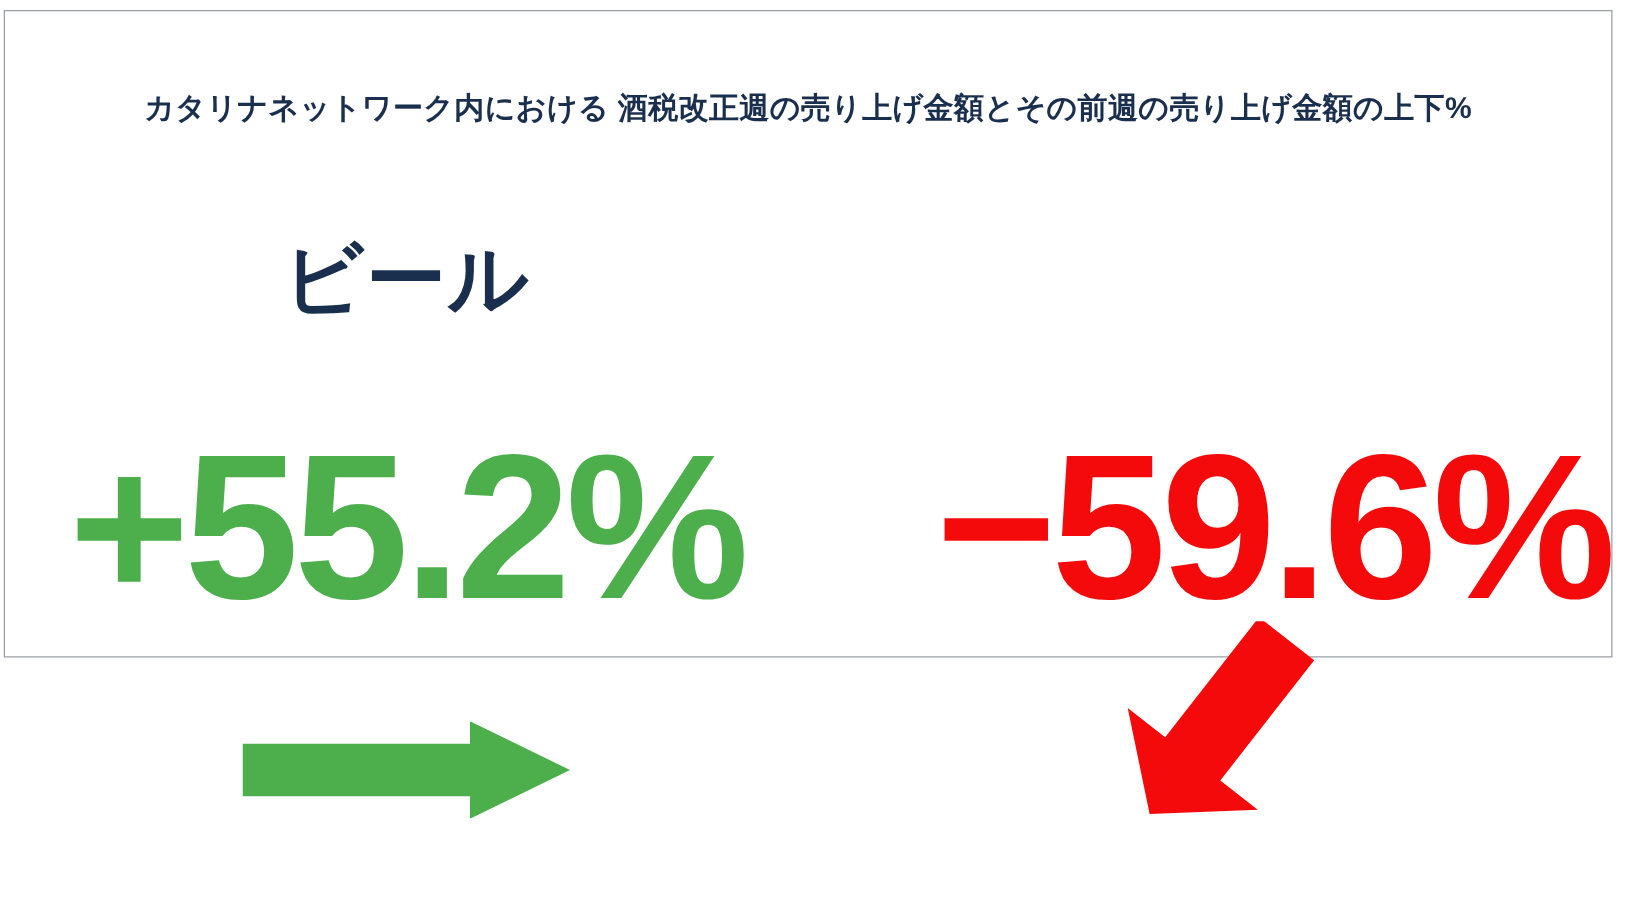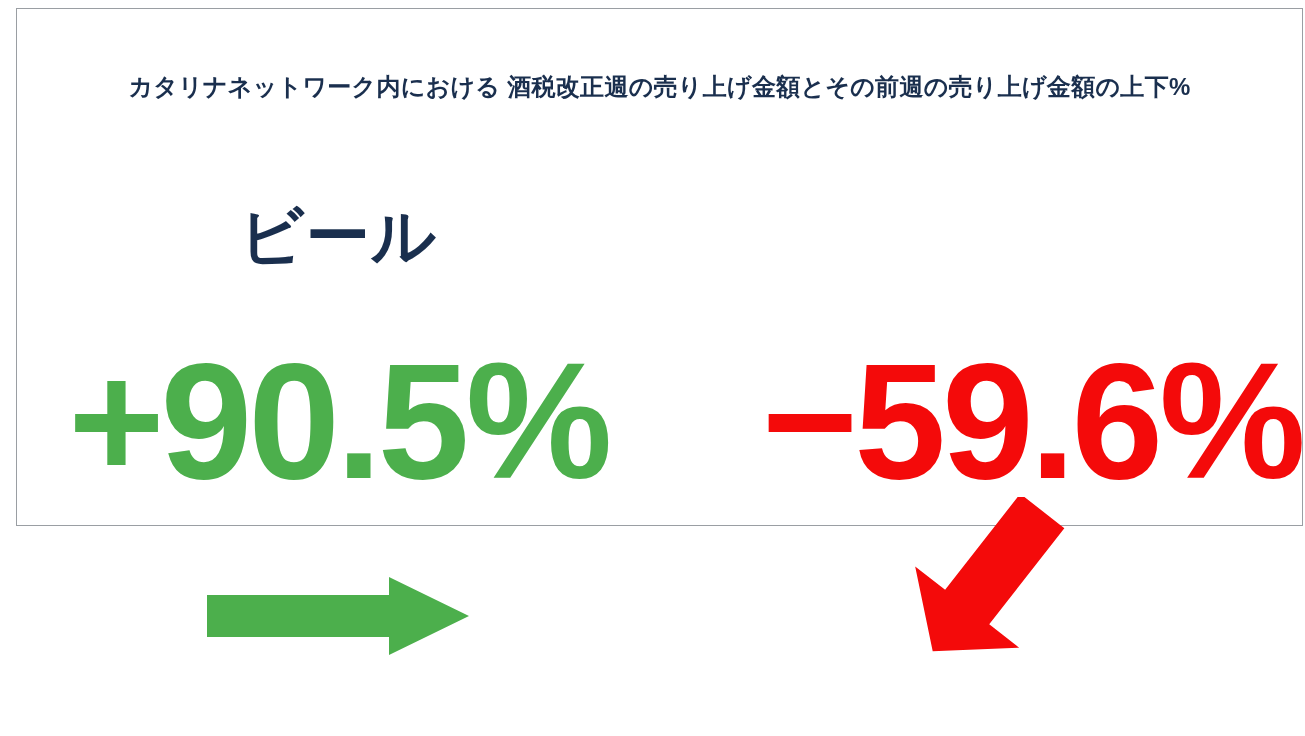--- a/index.html
+++ b/index.html
@@ -10,21 +10,21 @@
   body {
     width: 1305px;
     height: 736px;
     background: #ffffff;
     font-family: "Liberation Sans", "DejaVu Sans", sans-serif;
     overflow: hidden;
   }
 
   .slide-frame {
     position: absolute;
-    left: 16px;
+    left: 3px;
     top: 8px;
     width: 1287px;
     height: 518px;
     background: #ffffff;
     border: 1px solid #9a9ea3;
     box-sizing: border-box;
   }
 
   
   .slide-title {
@@ -61,21 +61,20 @@
     left: 0;
     top: 32px;
     width: 100%;
     text-align: center;
     color: #1a2f4e;
     font-size: 64px;
     font-weight: bold;
     line-height: 1;
     letter-spacing: 1px;
     white-space: nowrap;
-    margin-top: 13px;
   }
 
   .metric-value {
     position: absolute;
     left: 0;
     top: 180px;
     width: 100%;
     text-align: center;
     font-size: 165px;
     font-weight: bold;
@@ -112,21 +111,21 @@
 
 <div class="slide-frame">
 
   <div class="slide-title">カタリナネットワーク内における 酒税改正週の売り上げ金額とその前週の売り上げ金額の上下%</div>
 
   <div class="columns">
 
     <div class="metric-col">
       <div class="metric-label">ビール</div>
 
-      <div class="metric-value positive">+90.5%</div>
+      <div class="metric-value positive">+55.2%</div>
 
       <div class="arrow-wrap">
         <svg class="arrow-flat" width="262" height="78" viewBox="0 0 262 78" aria-hidden="true">
           <polygon points="0,18 182,18 182,0 262,39 182,78 182,60 0,60" fill="#4caf4c"></polygon>
         </svg>
       </div>
     </div>
 
     <div class="metric-col">
 

